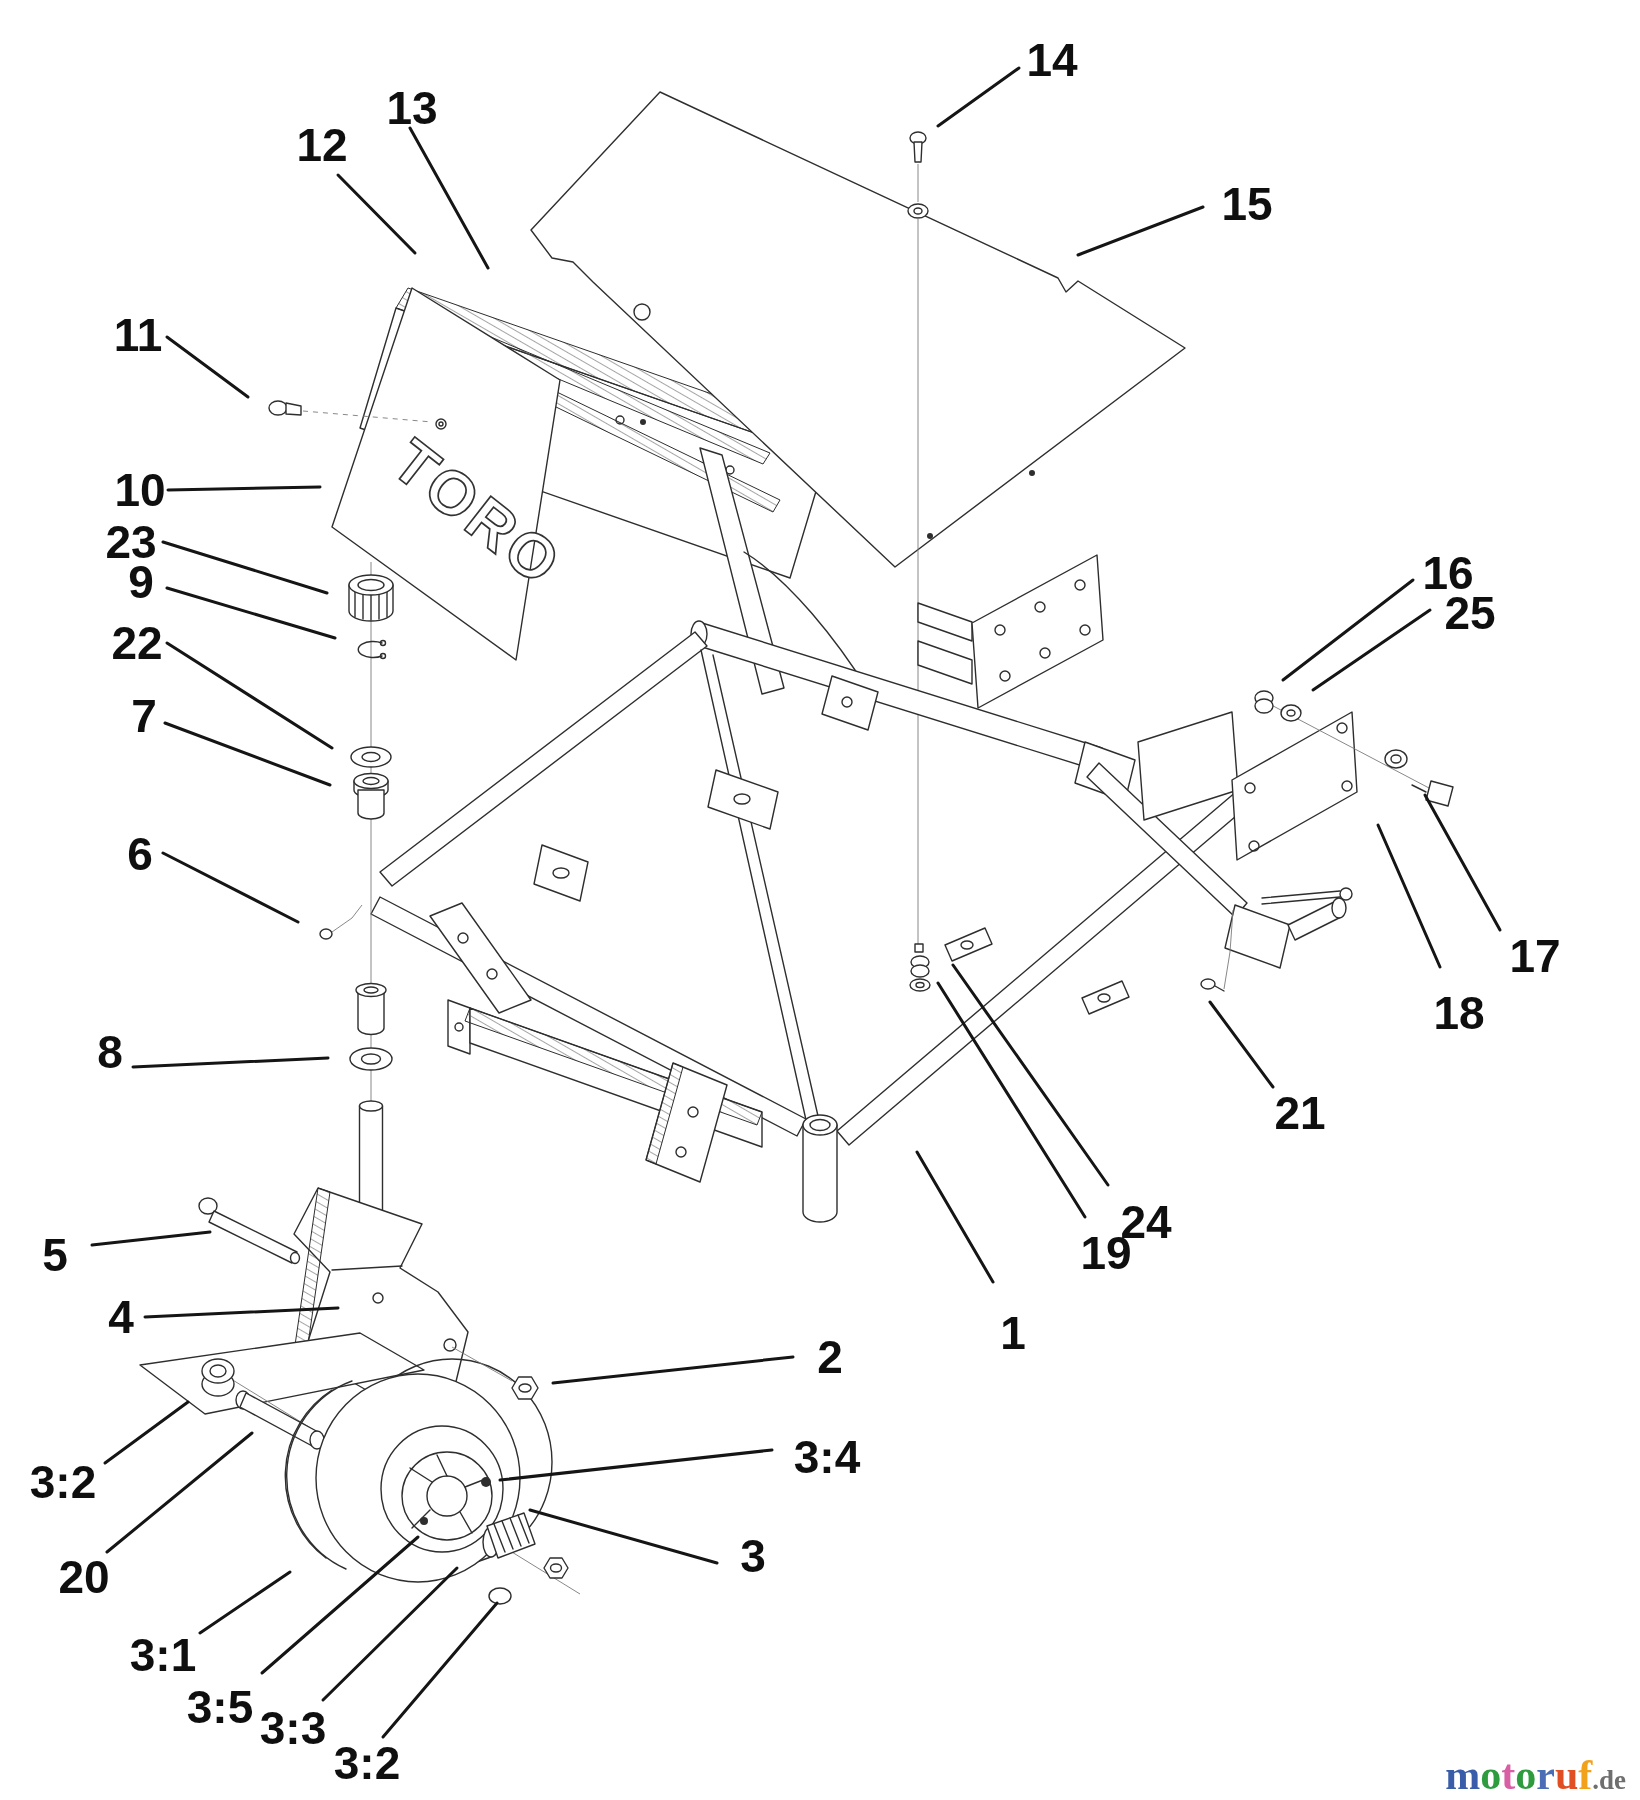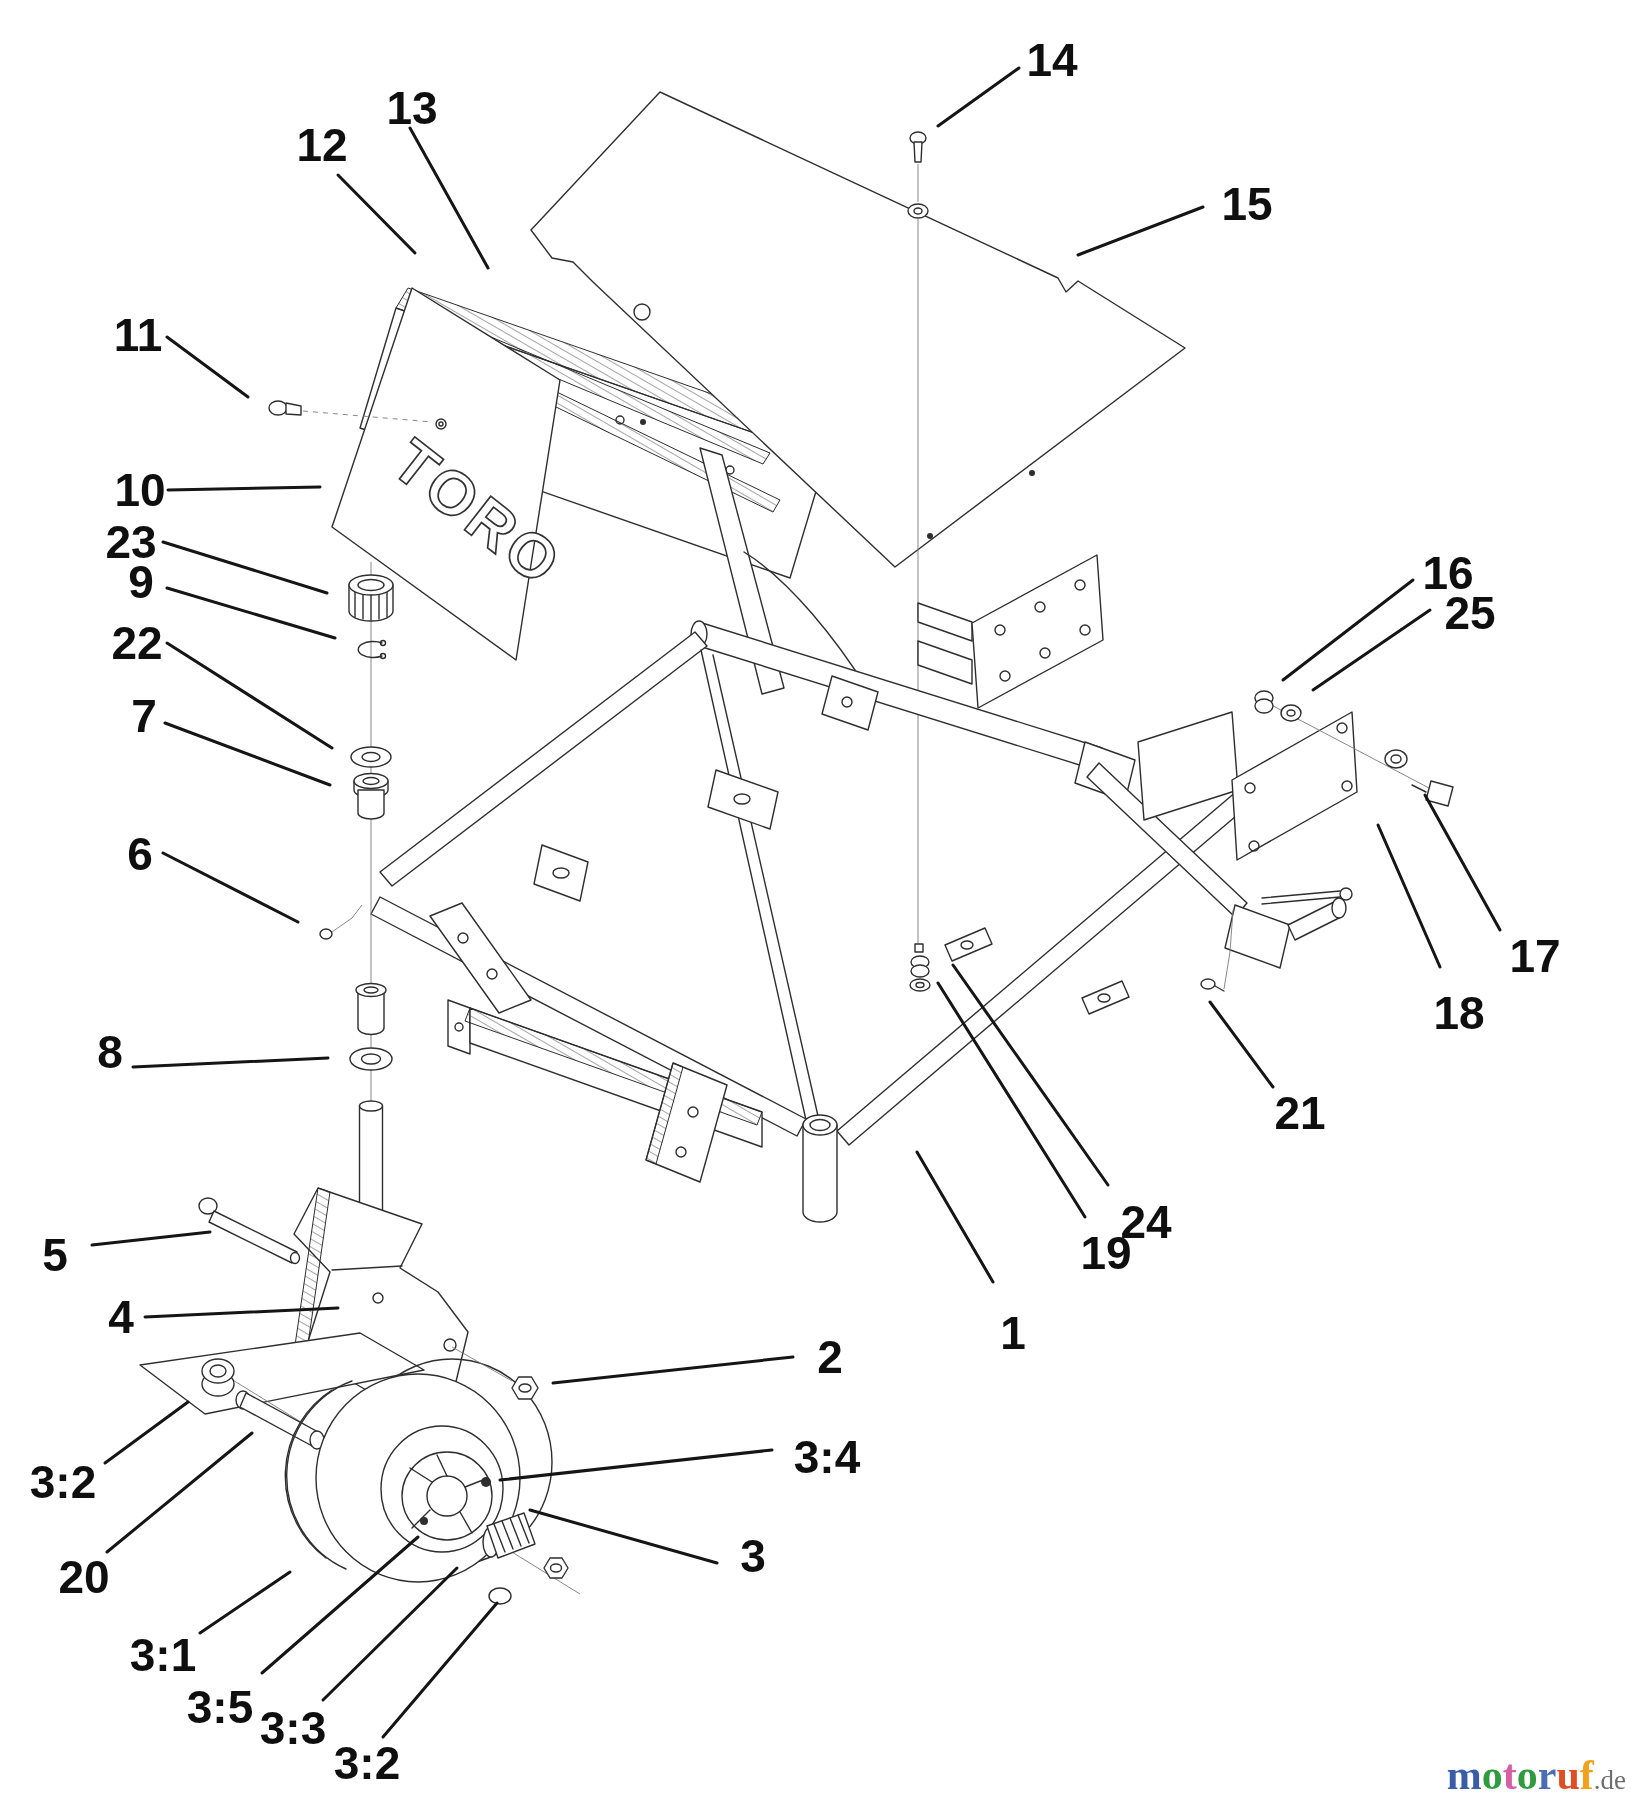--- a/index.html
+++ b/index.html
@@ -13,21 +13,21 @@
   .thin{fill:none;stroke:#7a7a7a;stroke-width:.9;}
   .dash{stroke-dasharray:5 5;}
   .dk{fill:#2e2e2e;stroke:none;}
   .leader{stroke:#151515;stroke-width:3;stroke-linecap:round;}
   .callout{fill:#0f0f0f;font-family:"Liberation Sans",sans-serif;font-weight:600;}
   .toro{font-family:"Liberation Sans",sans-serif;font-weight:700;font-size:62px;
         letter-spacing:4px;fill:#ffffff;stroke:#333333;stroke-width:1.7px;}
   
   .watermark{position:absolute;right:14px;bottom:4px;
              font-family:"Liberation Serif",serif;font-weight:700;font-size:42px;line-height:1;}
-  .watermark .wm-suffix{font-size:27px;font-weight:400;}
+  .watermark .wm-suffix{font-size:27px;font-weight:700;}
 </style>
 </head>
 <body>
 
 <div class="stage">
 <svg width="1640" height="1800" viewBox="0 0 1640 1800">
   <defs>
     <pattern id="hx" width="7" height="7" patternUnits="userSpaceOnUse" patternTransform="rotate(120)">
       <line x1="0" y1="0" x2="0" y2="7" stroke="#5a5a5a" stroke-width="1.1"></line>
     </pattern>

